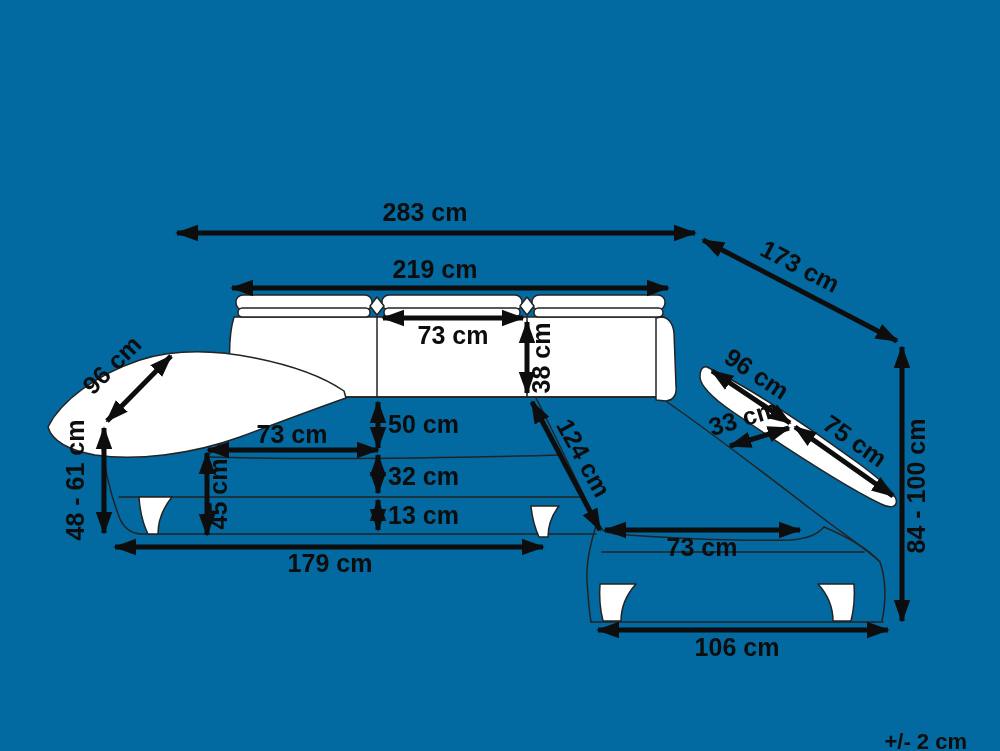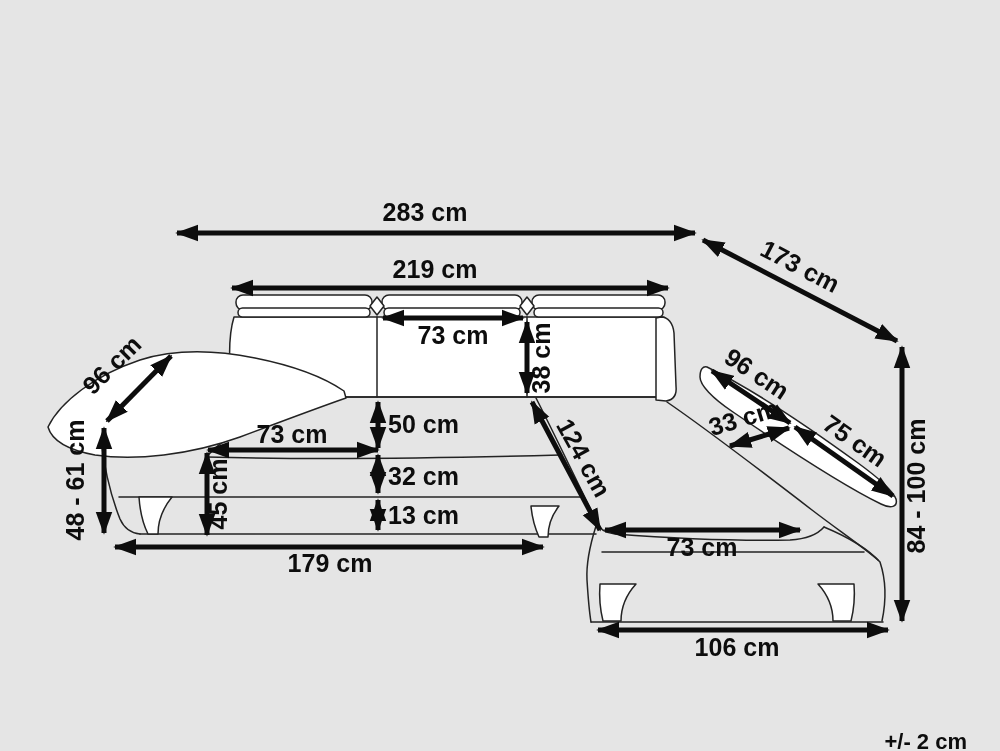--- a/index.html
+++ b/index.html
@@ -1,16 +1,16 @@
 <!DOCTYPE html>
 <html><head>
 <meta charset="utf-8">
 <style>
   html,body{margin:0;padding:0;background:#ffffff;}
-  .stage{position:relative;width:1000px;height:751px;background:#e5e5e5;overflow:hidden;
+  .stage{position:relative;width:1000px;height:751px;background:#0369a1;overflow:hidden;
          font-family:"Liberation Sans",sans-serif;}
   svg{display:block;}
   .outline{fill:none;stroke:#232323;stroke-width:1.5;stroke-linecap:round;stroke-linejoin:round;}
   .outline-f{fill:#ffffff;stroke:#232323;stroke-width:1.5;stroke-linejoin:round;}
   .dim{stroke:#0d0d0d;stroke-width:5;fill:none;}
   .dimlabel{font-family:"Liberation Sans",sans-serif;font-weight:700;font-size:25px;fill:#0d0d0d;}
   .tol{font-family:"Liberation Sans",sans-serif;font-weight:700;font-size:22px;fill:#0d0d0d;}
 </style>
 </head>
 <body>

